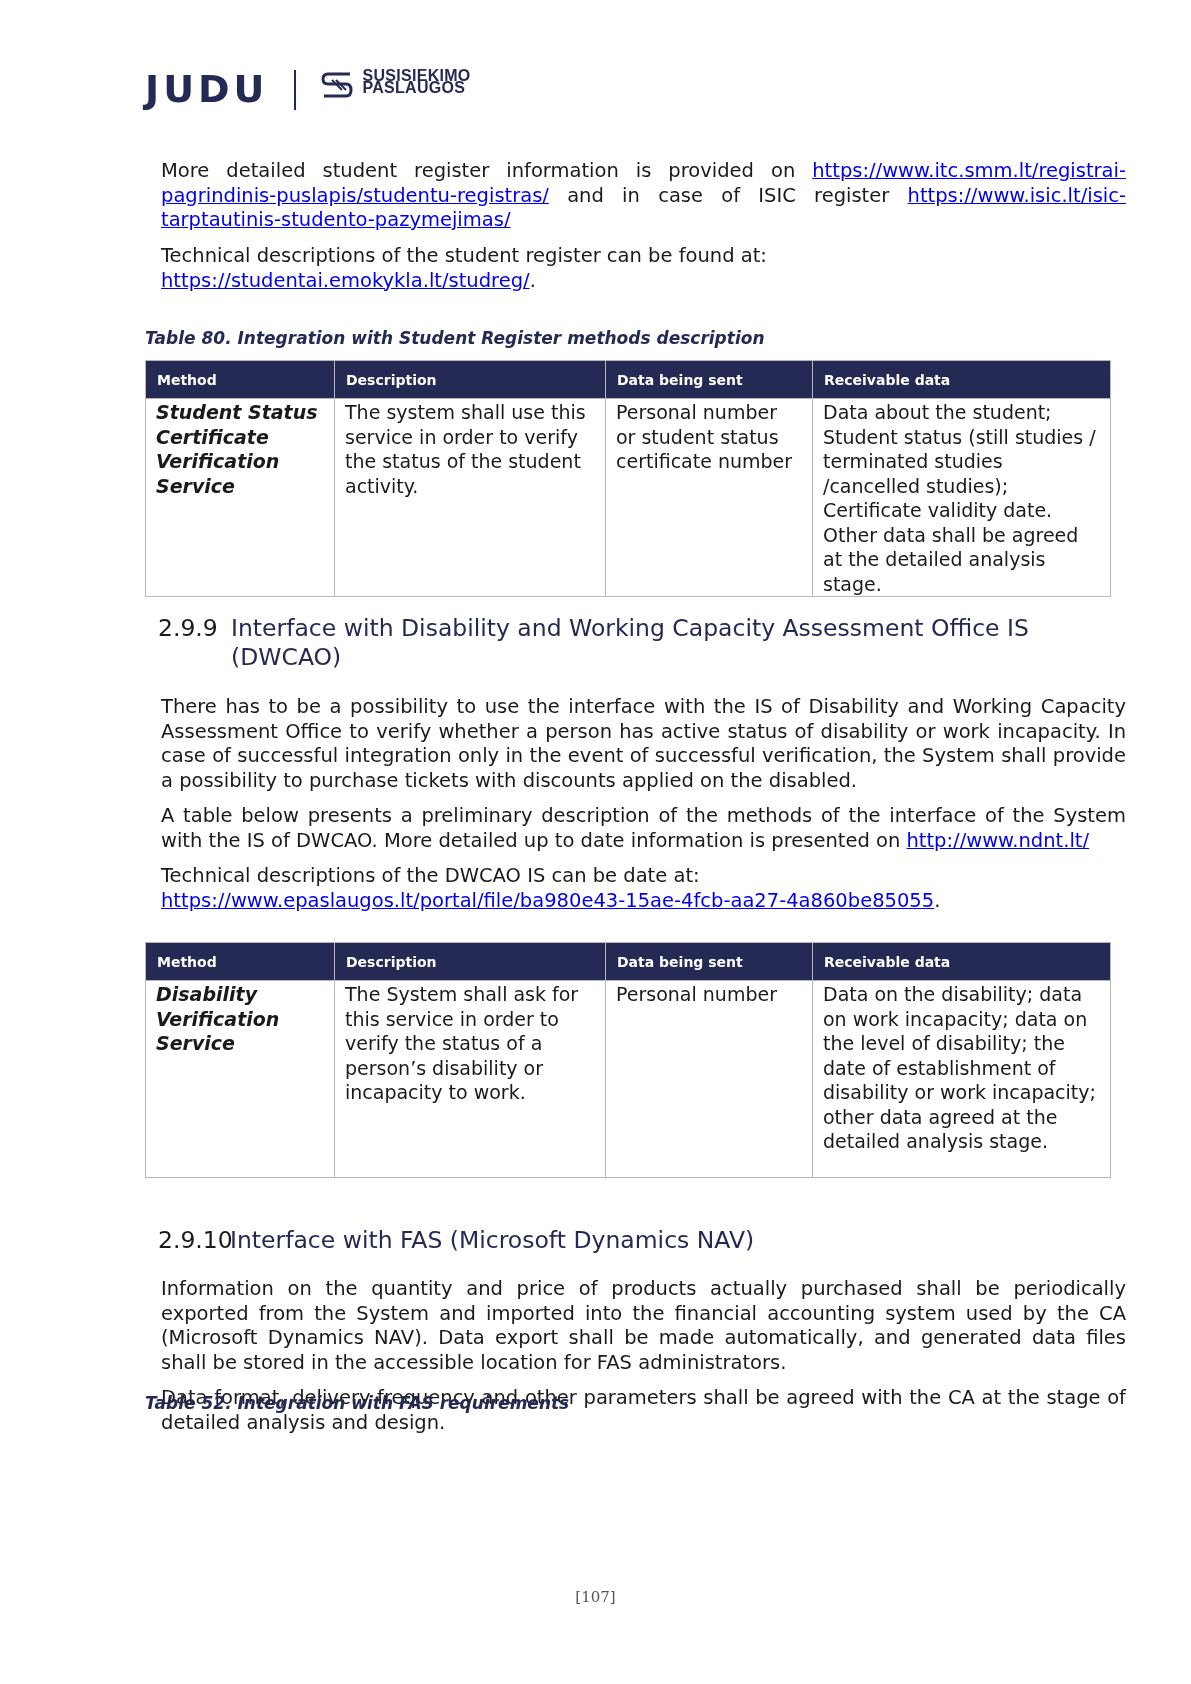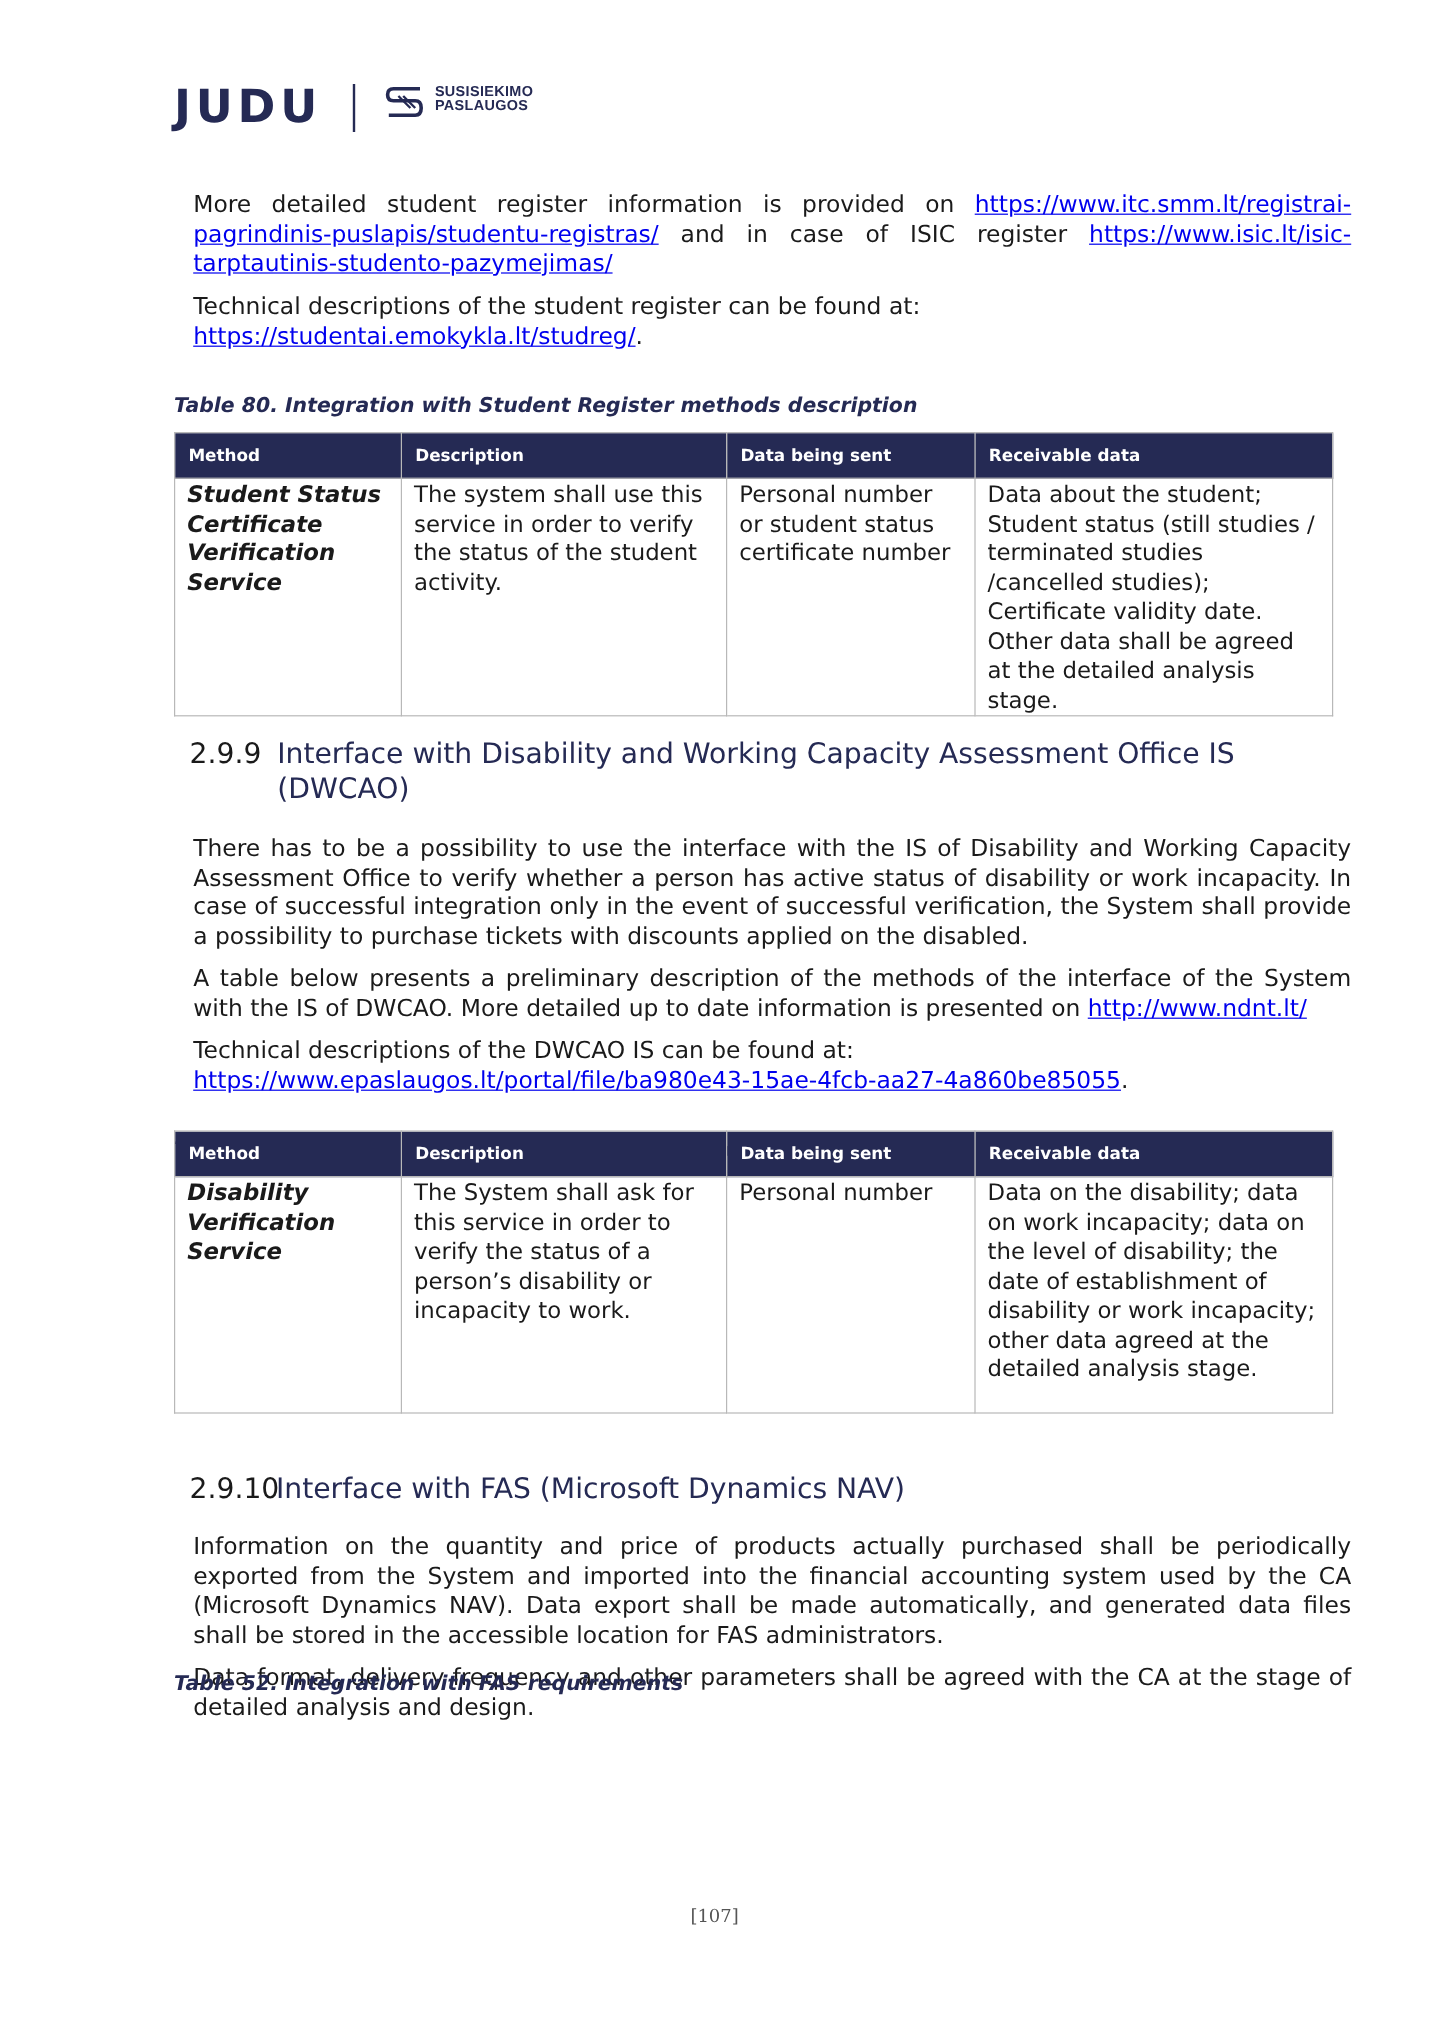--- a/index.html
+++ b/index.html
@@ -4,21 +4,21 @@
 <style>
   html, body { margin: 0; padding: 0; background: #ffffff; }
   body {
     width: 1191px; height: 1684px; position: relative; overflow: hidden;
     font-family: "DejaVu Sans", sans-serif; color: #1a1a1a;
   }
   .logo { position: absolute; left: 145px; top: 70px; height: 42px; display: flex; align-items: flex-start; }
   .logo-judu { font-family: "DejaVu Sans", sans-serif; font-weight: bold; font-size: 38px; letter-spacing: 4px; color: #252a54; line-height: 1; }
   .logo-sep { width: 2px; height: 40px; background: #252a54; margin: 0 24px 0 26px; }
   .logo-mark { width: 34px; height: 30px; }
-  .logo-text { margin-left: 8px; font-family: "Liberation Sans", sans-serif; font-size: 12px; line-height: 12px; color: #252a54; font-weight: bold; letter-spacing: 0.3px; }
+  .logo-text { margin-left: 8px; font-family: "Liberation Sans", sans-serif; font-size: 16px; line-height: 12px; color: #252a54; font-weight: bold; letter-spacing: 0.3px; }
   p { margin: 16px; font-size: 19.5px; line-height: 24.5px; text-align: justify; }
   a { color: #0000ee; text-decoration: underline; }
   .caption { font-style: italic; font-weight: bold; font-size: 17px; color: #252a54; position: absolute; left: 145px; }
   table { border-collapse: collapse; position: absolute; left: 145px; width: 965px; table-layout: fixed; }
   th { background: #252a54; color: #ffffff; text-align: left; font-weight: bold; font-size: 14px; padding: 4px 11px; height: 29px; border: 1px solid #b8b8b8; }
   td { vertical-align: top; font-size: 19px; line-height: 24.5px; padding: 1px 10px 0 10px; border: 1px solid #b8b8b8; color: #1a1a1a; }
   td.method { font-weight: bold; font-style: italic; }
   .heading { position: absolute; left: 158px; font-size: 23.5px; line-height: 29px; color: #252a54; display: flex; justify-content: center; }
   .heading .num { width: 73px; flex: none; color: #1a1a1a; }
   .heading.fas .num { width: 72px; }
@@ -77,21 +77,21 @@
 
 <div class="heading" style="top:614px; width:920px;">
   <span class="num">2.9.9</span>
   <span>Interface with Disability and Working Capacity Assessment Office IS (DWCAO)</span>
 </div>
 <p class="abs" style="top:679px;">There has to be a possibility to use the interface with the IS of Disability and Working Capacity Assessment Office to verify whether a person has active status of disability or work incapacity. In case of successful integration only in the event of successful verification, the System shall provide a possibility to purchase tickets with discounts applied on the disabled.</p>
 <p class="abs" style="top:788px;">
   <span>A table below presents a preliminary description of the methods of the interface of the System with the IS of DWCAO. More detailed up to date information is presented on </span><a>http://www.ndnt.lt/</a>
 </p>
 <p class="abs" style="top:848px; text-align:left;">
-  <span>Technical descriptions of the DWCAO IS can be found at:</span><br>
+  <span>Technical descriptions of the DWCAO IS can be date at:</span><br>
   <a>https://www.epaslaugos.lt/portal/file/ba980e43-15ae-4fcb-aa27-4a860be85055</a><span>.</span>
 </p>
 
 <div class="caption" style="top:948px;">Table 51. Integration with DWCAO IS methods description</div>
 <table style="top:942px;">
   <colgroup>
       <col style="width:189px">
       <col style="width:271px">
       <col style="width:207px">
       <col style="width:298px">

